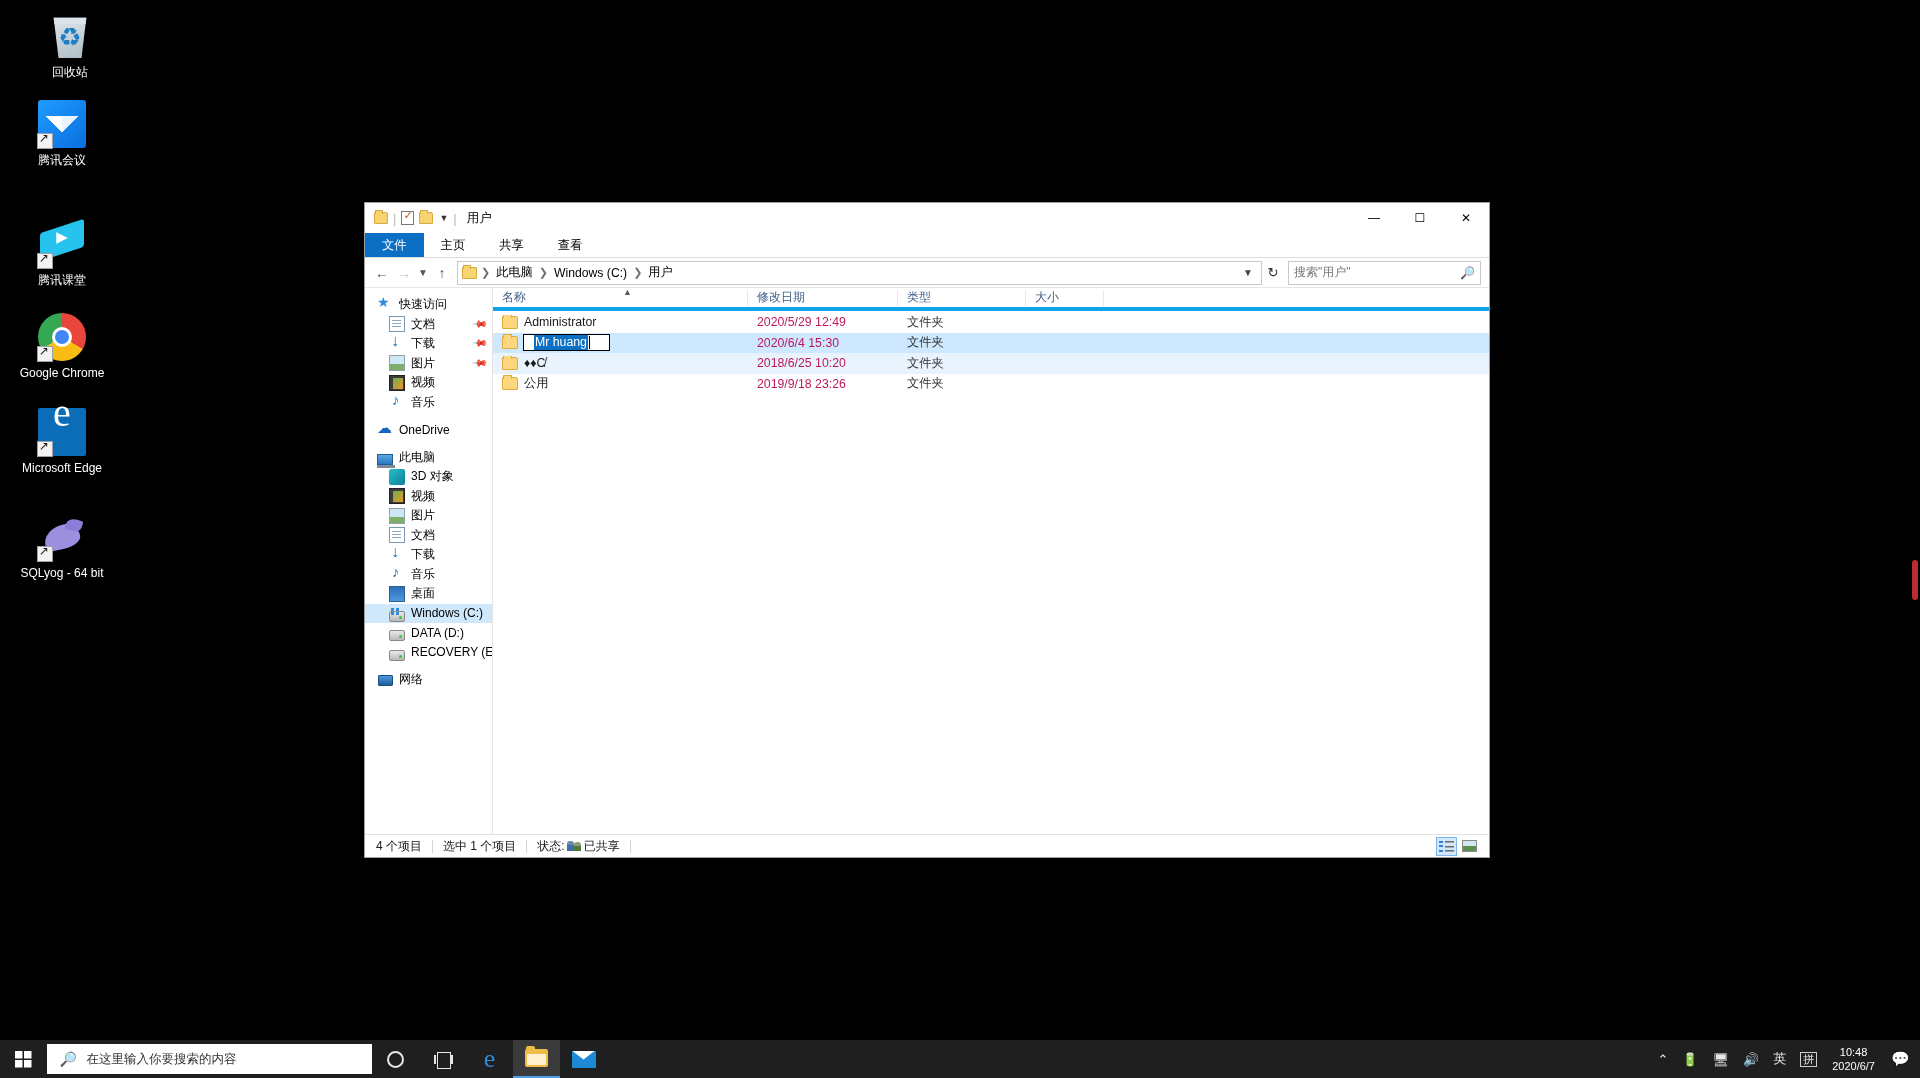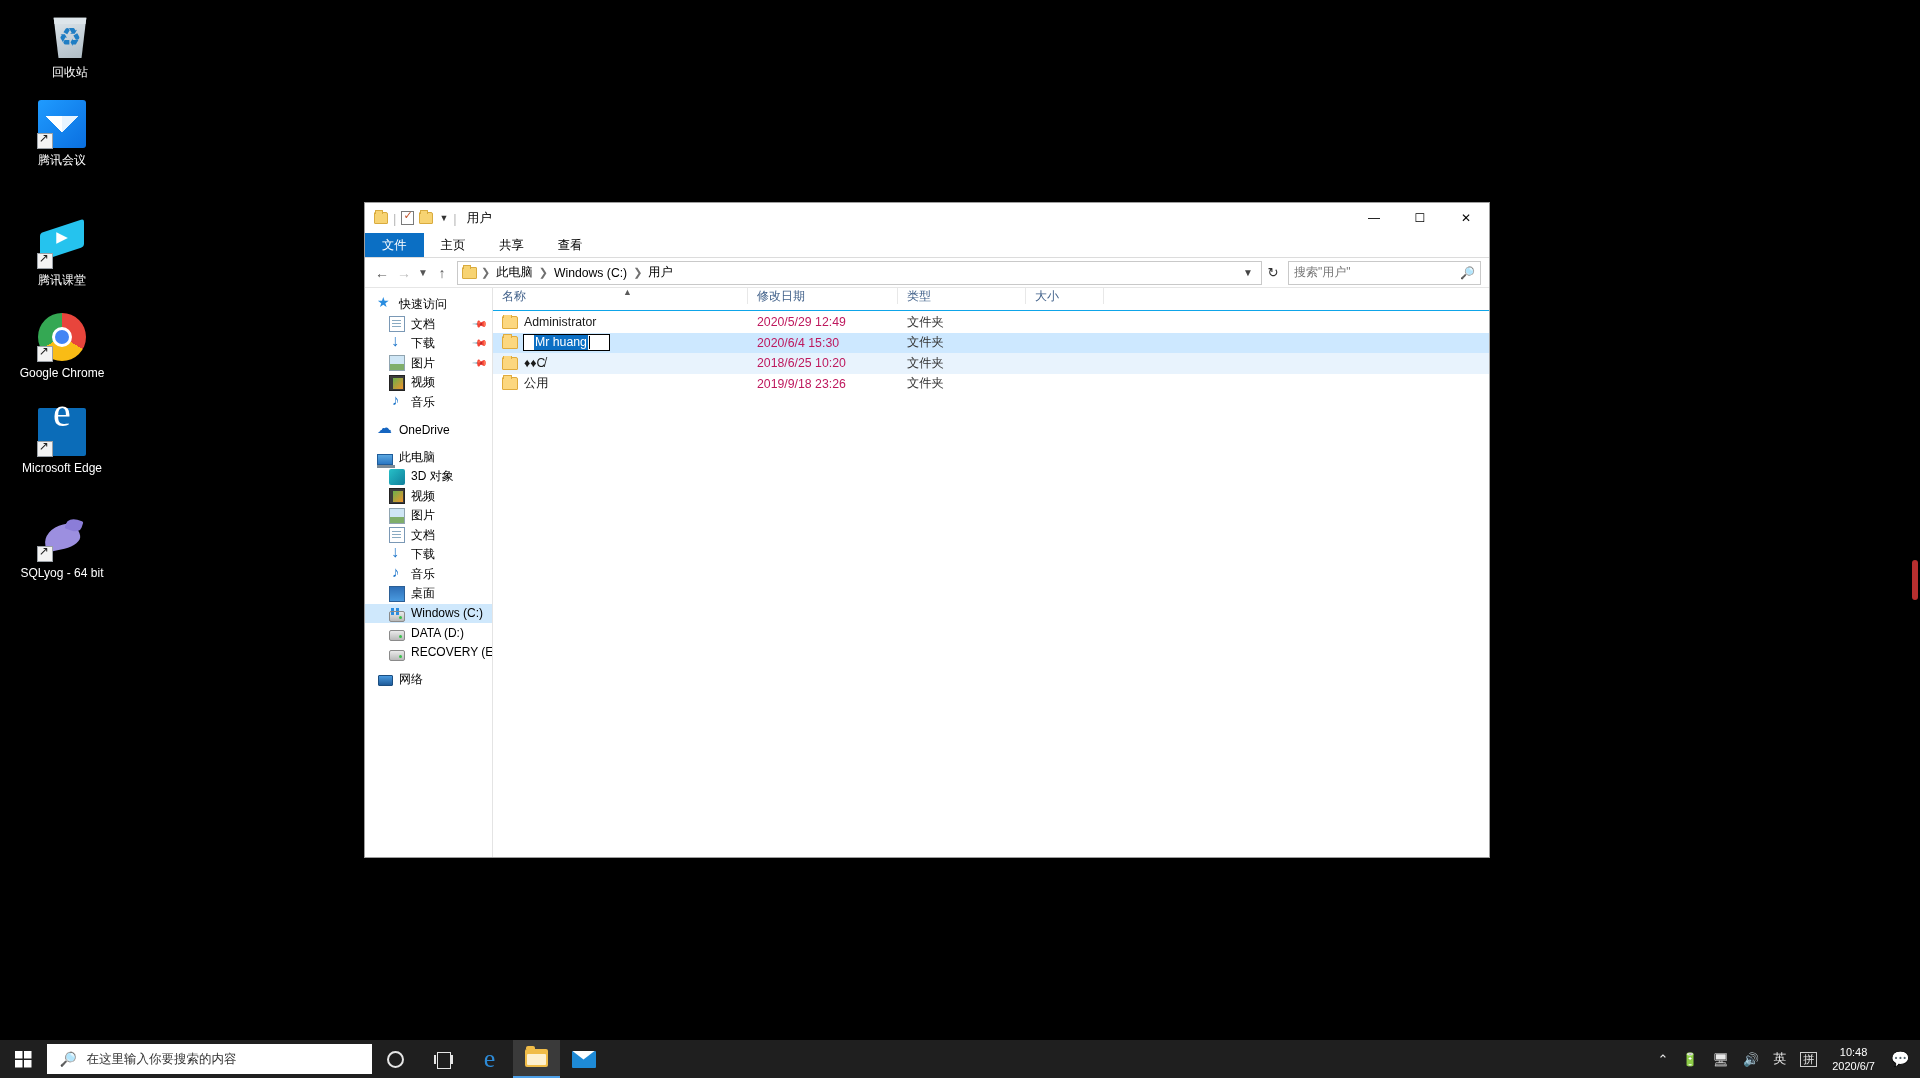--- a/index.html
+++ b/index.html
@@ -221,21 +221,21 @@
       linear-gradient(#2a8de0,#2a8de0) no-repeat 4.5px 0/3.2px 3.2px,
       linear-gradient(#2a8de0,#2a8de0) no-repeat 0 4.5px/3.2px 3.2px,
       linear-gradient(#2a8de0,#2a8de0) no-repeat 4.5px 4.5px/3.2px 3.2px;}
   .ni-winhdd::after{content:"";position:absolute;right:2px;top:4px;width:3px;height:3px;background:#39c24a;border-radius:50%;}
   .ni-net::after{content:"";position:absolute;left:1px;top:3px;width:13px;height:9px;
      background:linear-gradient(180deg,#4a9adf,#1f5c9a);border:1px solid #1b4d80;border-radius:1px;}
 
   
   .filepane { flex:1; display:flex; flex-direction:column; min-width:0; }
   .colhead {
-    height:23px; display:flex; border-bottom:1px solid #0ea5e9;
+    height:23px; display:flex; align-items:center; border-bottom:4px solid #0ea5e9;
     color:#41618a; font-size:12px; background:#fff; position:relative;
   }
   .colhead .col { padding-left:9px; border-right:1px solid #e8e8e8; height:16px; display:flex; align-items:center;}
   .sortmark { position:absolute; left:130px; top:-1px; color:#5a5a5a; font-size:9px;}
   .col-name { width:255px; }
   .col-date { width:150px; }
   .col-type { width:128px; }
   .col-size { width:78px; }
 
   .rows { flex:1; padding-top:1px; }
@@ -592,20 +592,36 @@
           </div>
           <div class="cell date">2019/9/18 23:26</div>
           <div class="cell type">文件夹</div>
           <div class="cell size"></div>
         </div>
 
       </div>
     </div>
   </div>
 
+  <div class="statusbar">
+    <span class="seg">4 个项目</span>
+    <span class="divider"></span>
+    <span class="seg">选中 1 个项目</span>
+    <span class="divider"></span>
+    <span class="seg"><span>状态:</span><span class="share-ic"></span><span>已共享</span></span>
+    <span class="divider"></span>
+    <div class="viewbtns">
+      <div class="vbtn active">
+          <span class="vb-details"></span>
+        </div>
+      <div class="vbtn">
+          <span class="vb-large"></span>
+        </div>
+    </div>
+  </div>
 </div>
 
 <div id="taskbar">
   <div class="startbtn">
     <span class="win-logo"></span>
   </div>
   <div class="tb-search">
     <span class="mag">🔍</span>
     <span>在这里输入你要搜索的内容</span>
   </div>

